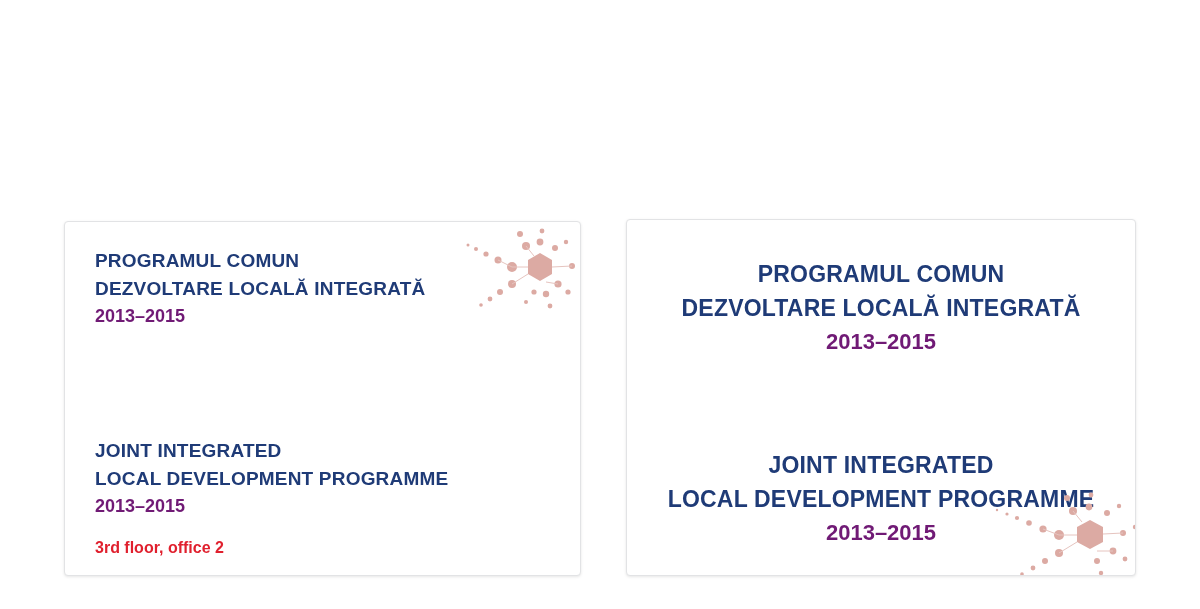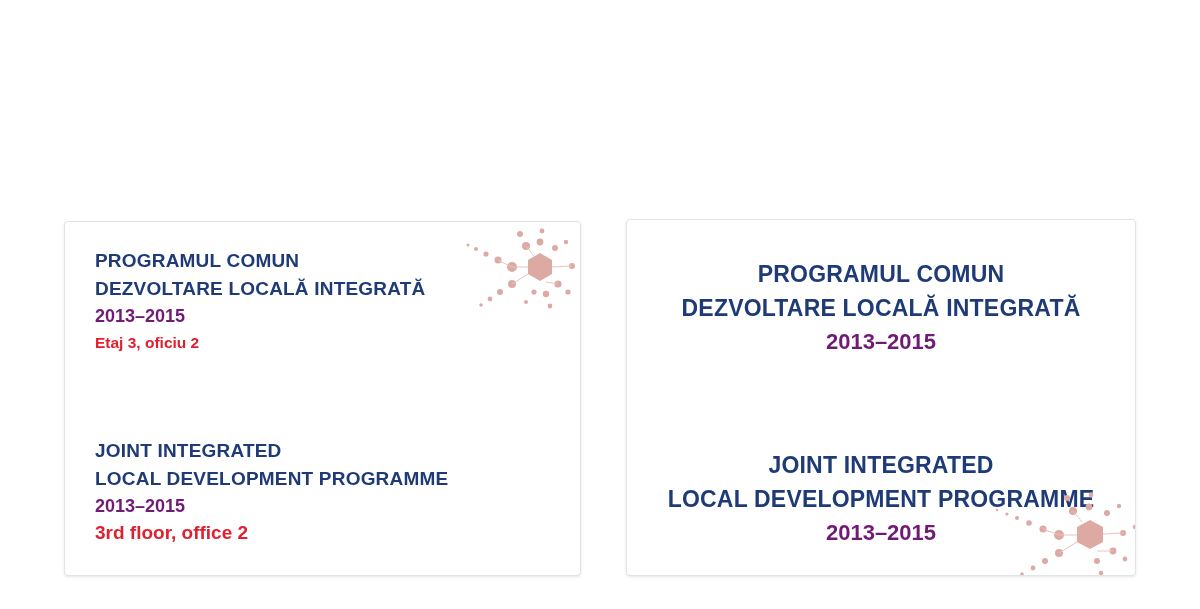--- a/index.html
+++ b/index.html
@@ -45,21 +45,21 @@
   .left-top .year-line { font-size: 18px; line-height: 26px; }
   .left-top .red-line  { font-size: 15.5px; line-height: 26px; margin-top: 1px;}
 
   .left-bottom {
     position: absolute;
     left: 30px;
     top: 215px;
   }
   .left-bottom .title-big { font-size: 19px; line-height: 28px; }
   .left-bottom .year-line { font-size: 18px; line-height: 26px; }
-  .left-bottom .red-line  { font-size: 19px; line-height: 26px; margin-top: 1px;}
+  .left-bottom .red-line  { font-size: 16px; line-height: 26px; margin-top: 16px;}
 
   
   .right-top {
     position: absolute;
     left: 0; right: 0;
     top: 37px;
     text-align: center;
   }
   .right-top .title-big { font-size: 23px; line-height: 34px; }
   .right-top .year-line { font-size: 22px; line-height: 34px; }
@@ -118,21 +118,20 @@
           <line x1="96" y1="56" x2="108" y2="58"></line>
         </g>
       </g>
     </svg>
   </div>
 
   <div class="left-top">
     <div class="title-line title-big">PROGRAMUL COMUN</div>
     <div class="title-line title-big">DEZVOLTARE LOCALĂ INTEGRATĂ</div>
     <div class="year-line">2013–2015</div>
-    <div class="red-line">Etaj 3, oficiu 2</div>
   </div>
 
   <div class="left-bottom">
     <div class="title-line title-big">JOINT INTEGRATED</div>
     <div class="title-line title-big">LOCAL DEVELOPMENT PROGRAMME</div>
     <div class="year-line">2013–2015</div>
     <div class="red-line">3rd floor, office 2</div>
   </div>
 </div>
 

